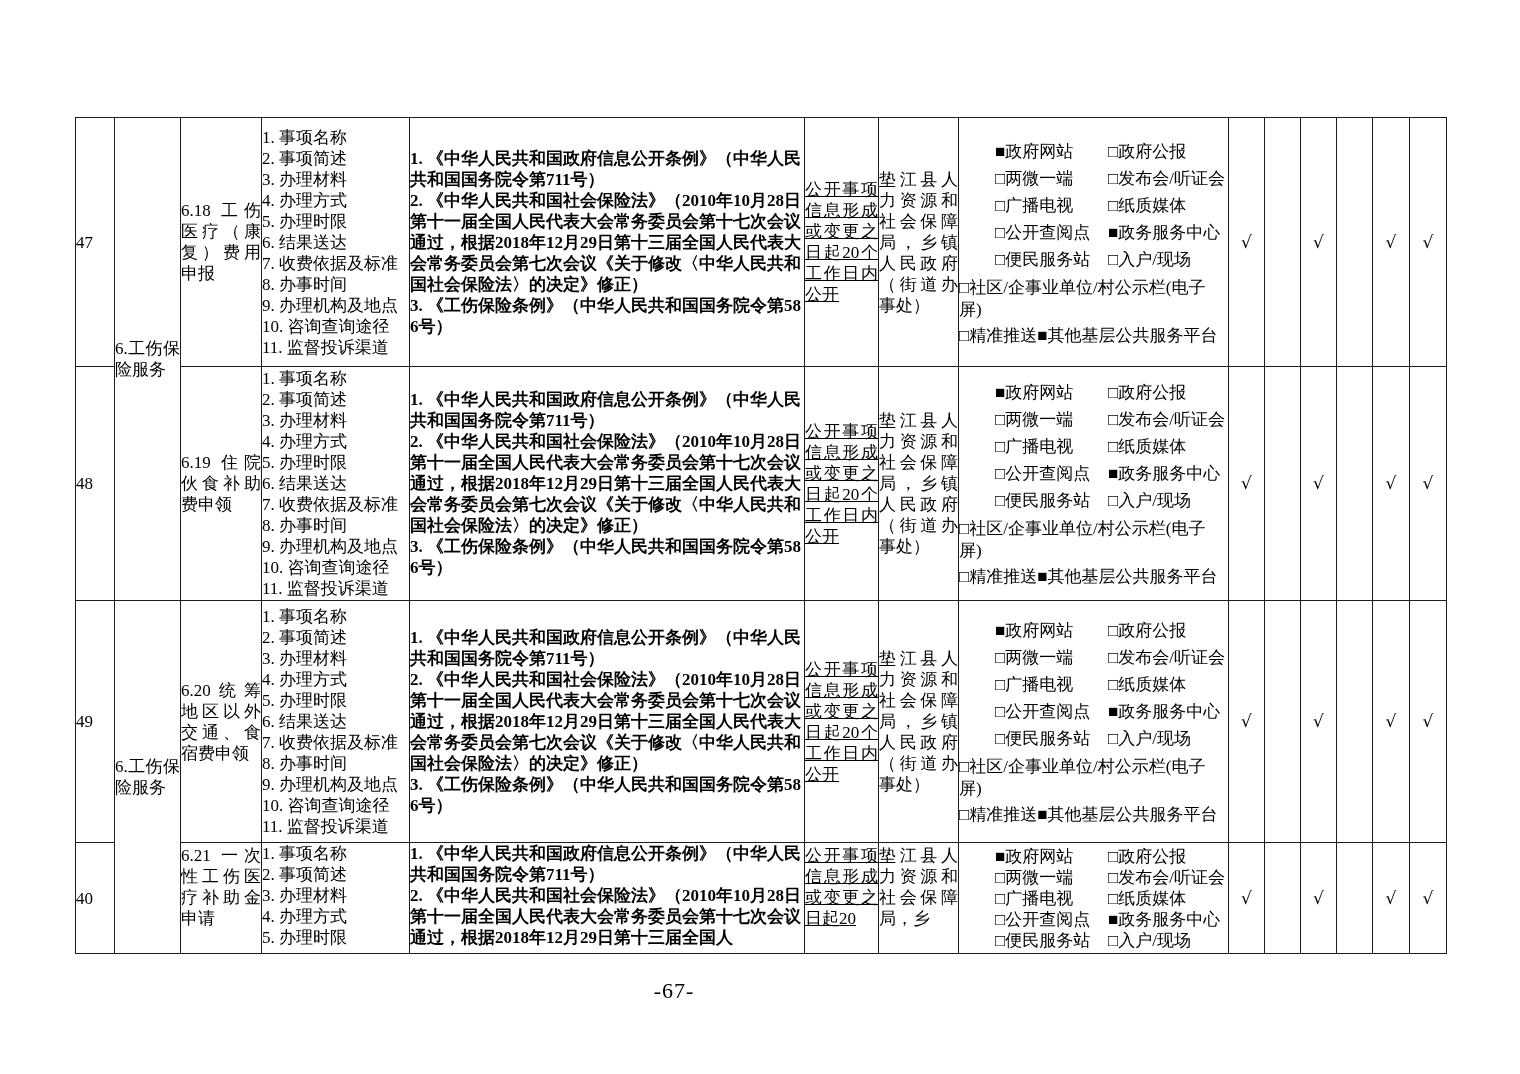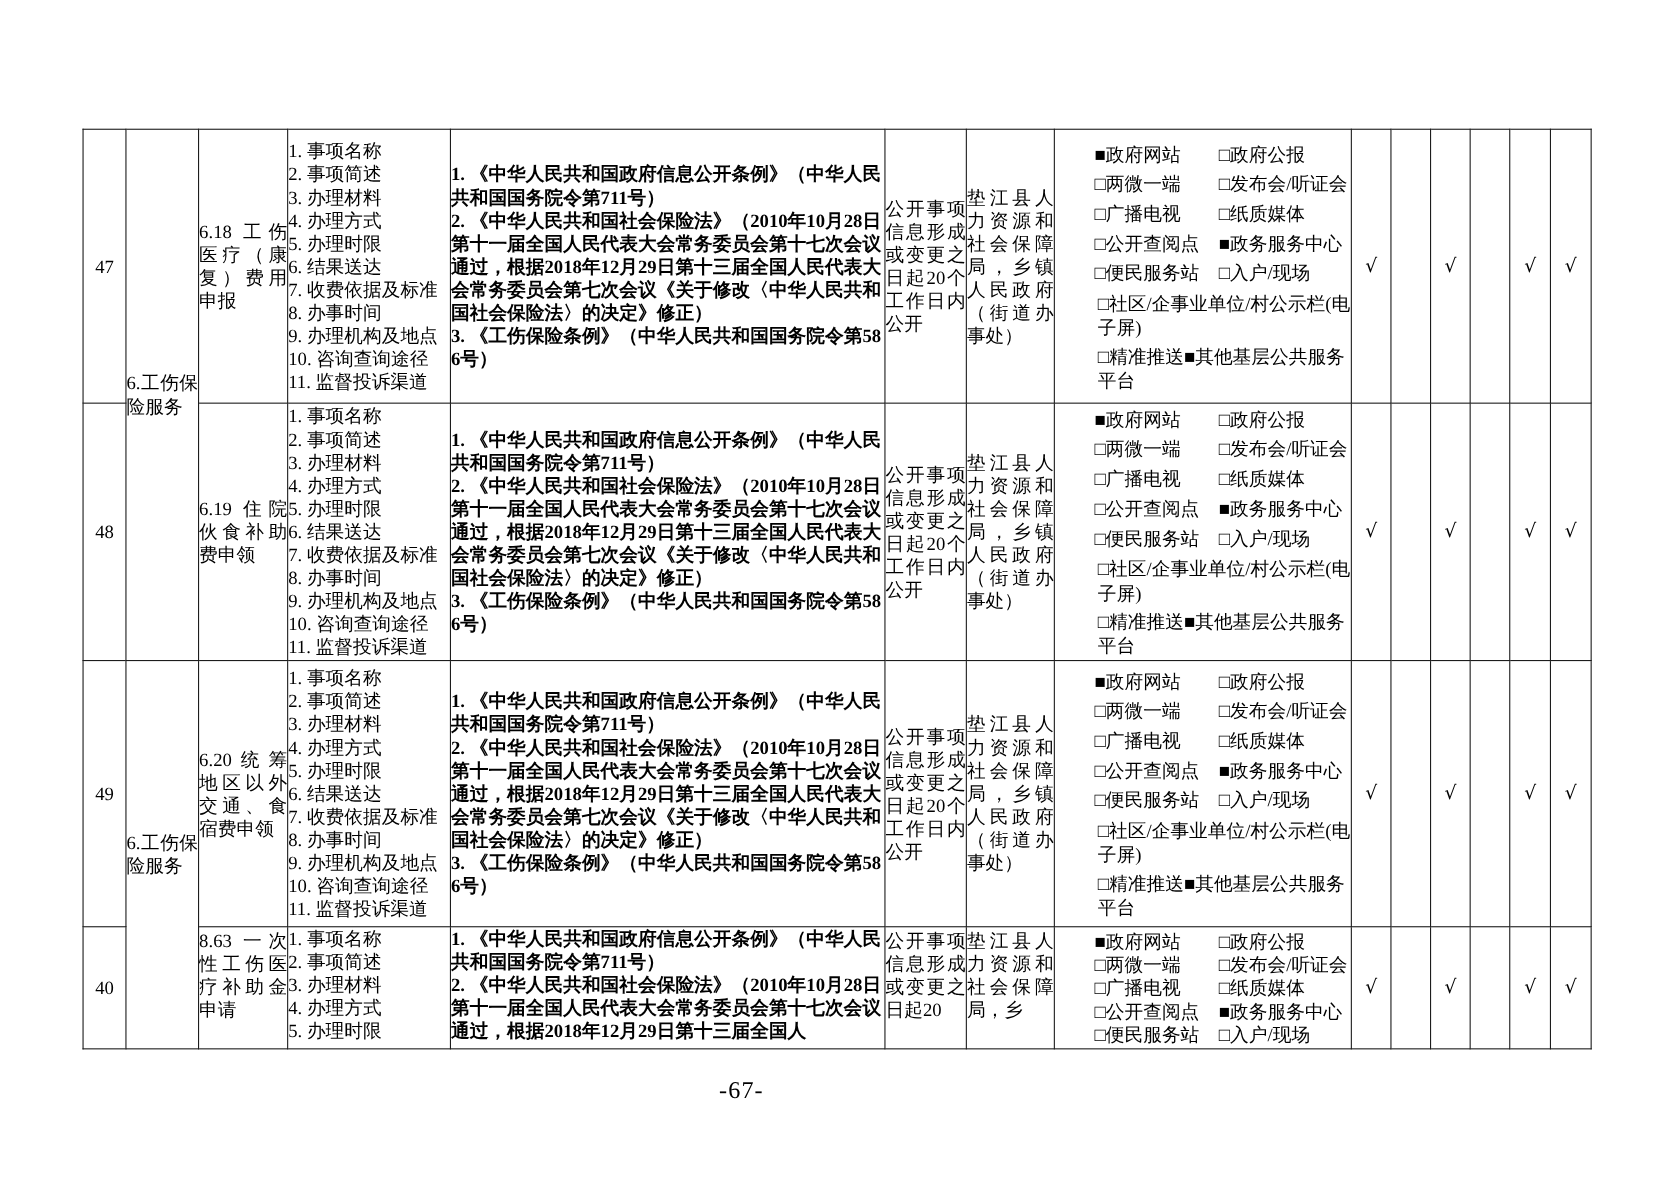--- a/index.html
+++ b/index.html
@@ -19,45 +19,45 @@
     vertical-align:middle;
     font-size:17px; line-height:21px;
     padding:0; overflow:hidden;
     word-break:break-all;
   }
   tr.r47 { height:249px; }
   tr.r48 { height:234px; }
   tr.r49 { height:242px; }
   tr.r50 { height:111px; }
 
-  td.seq { text-align:center; font-size:17px; }
+  td.seq { font-size:17px; }
   td.cat {
     text-align:justify; text-justify:inter-character;
     padding:0 12px; font-size:17px; line-height:30px;
   }
   td.svc {
     text-align:justify; text-justify:inter-character;
     padding:0 6px; line-height:29px;
   }
   td.items { white-space:pre-line; padding:2px 1px 2px 6px; line-height:21px; }
   td.legal { padding:3px 6px 3px 8px; }
   td.legal .ref { margin:0; text-align:left;font-weight:bold; }
   td.timing {
     text-align:justify; text-justify:inter-character;
-    padding:0 8px; line-height:22px;
+    padding:0 8px; line-height:22px;text-decoration:underline;
   }
   td.agency {
     text-align:justify; text-justify:inter-character;
     padding:0 10px; line-height:22px;
   }
   td.channels { padding:4px 2px 4px 7px; }
   .ch-line { display:flex; line-height:27px; white-space:nowrap; }
   .ch-left { flex:0 0 113px;margin-left:36px; }
   .ch-right { flex:1 1 auto; }
-  .ch-full { line-height:22px; margin-top:4px; word-break:break-all;margin-left:39px; }
+  .ch-full { line-height:22px; margin-top:4px; word-break:break-all; }
   tr.r50 td.channels { vertical-align:top; padding-top:3px; }
   tr.r50 .ch-line { line-height:21px; }
   tr.r50 td.items, tr.r50 td.legal, tr.r50 td.timing,
   tr.r50 td.agency, tr.r50 td.svc { vertical-align:top; }
   tr.r50 td.svc, tr.r50 td.timing, tr.r50 td.agency { padding-top:2px; }
 
   td.chk { text-align:center; font-size:15px; font-family:"DejaVu Sans", sans-serif; }
 
   .page-number {
     position:absolute; left:0; top:978px; width:1348px;
@@ -244,21 +244,21 @@
       <td class="chk">√</td>
       <td class="chk"></td>
       <td class="chk">√</td>
       <td class="chk"></td>
       <td class="chk">√</td>
       <td class="chk">√</td>
     </tr>
 
     <tr class="r50">
       <td class="seq">40</td>
-      <td class="svc">8.63 一次性工伤医疗补助金申请</td>
+      <td class="svc">6.21 一次性工伤医疗补助金申请</td>
       <td class="items">1. 事项名称
 2. 事项简述
 3. 办理材料
 4. 办理方式
 5. 办理时限</td>
       <td class="legal">
         <div class="ref">1. 《中华人民共和国政府信息公开条例》（中华人民共和国国务院令第711号）</div>
         <div class="ref">2. 《中华人民共和国社会保险法》（2010年10月28日第十一届全国人民代表大会常务委员会第十七次会议通过，根据2018年12月29日第十三届全国人</div>
       </td>
       <td class="timing">公开事项信息形成或变更之日起20</td>

